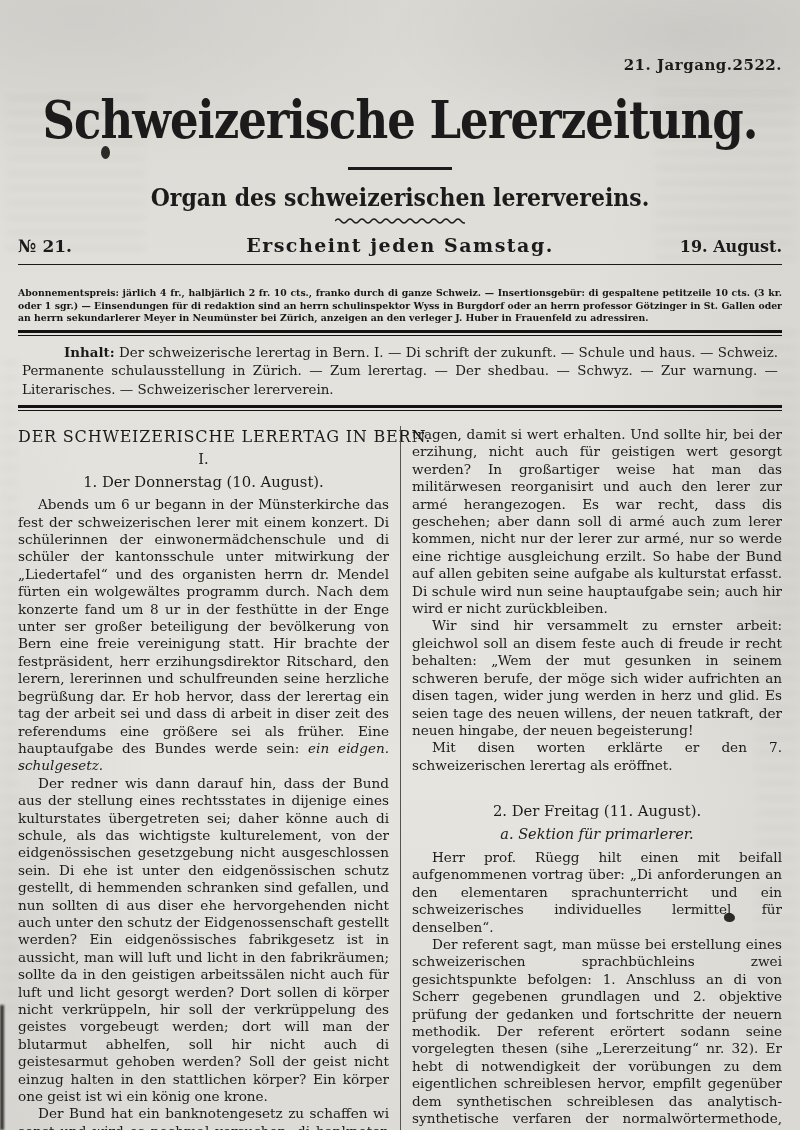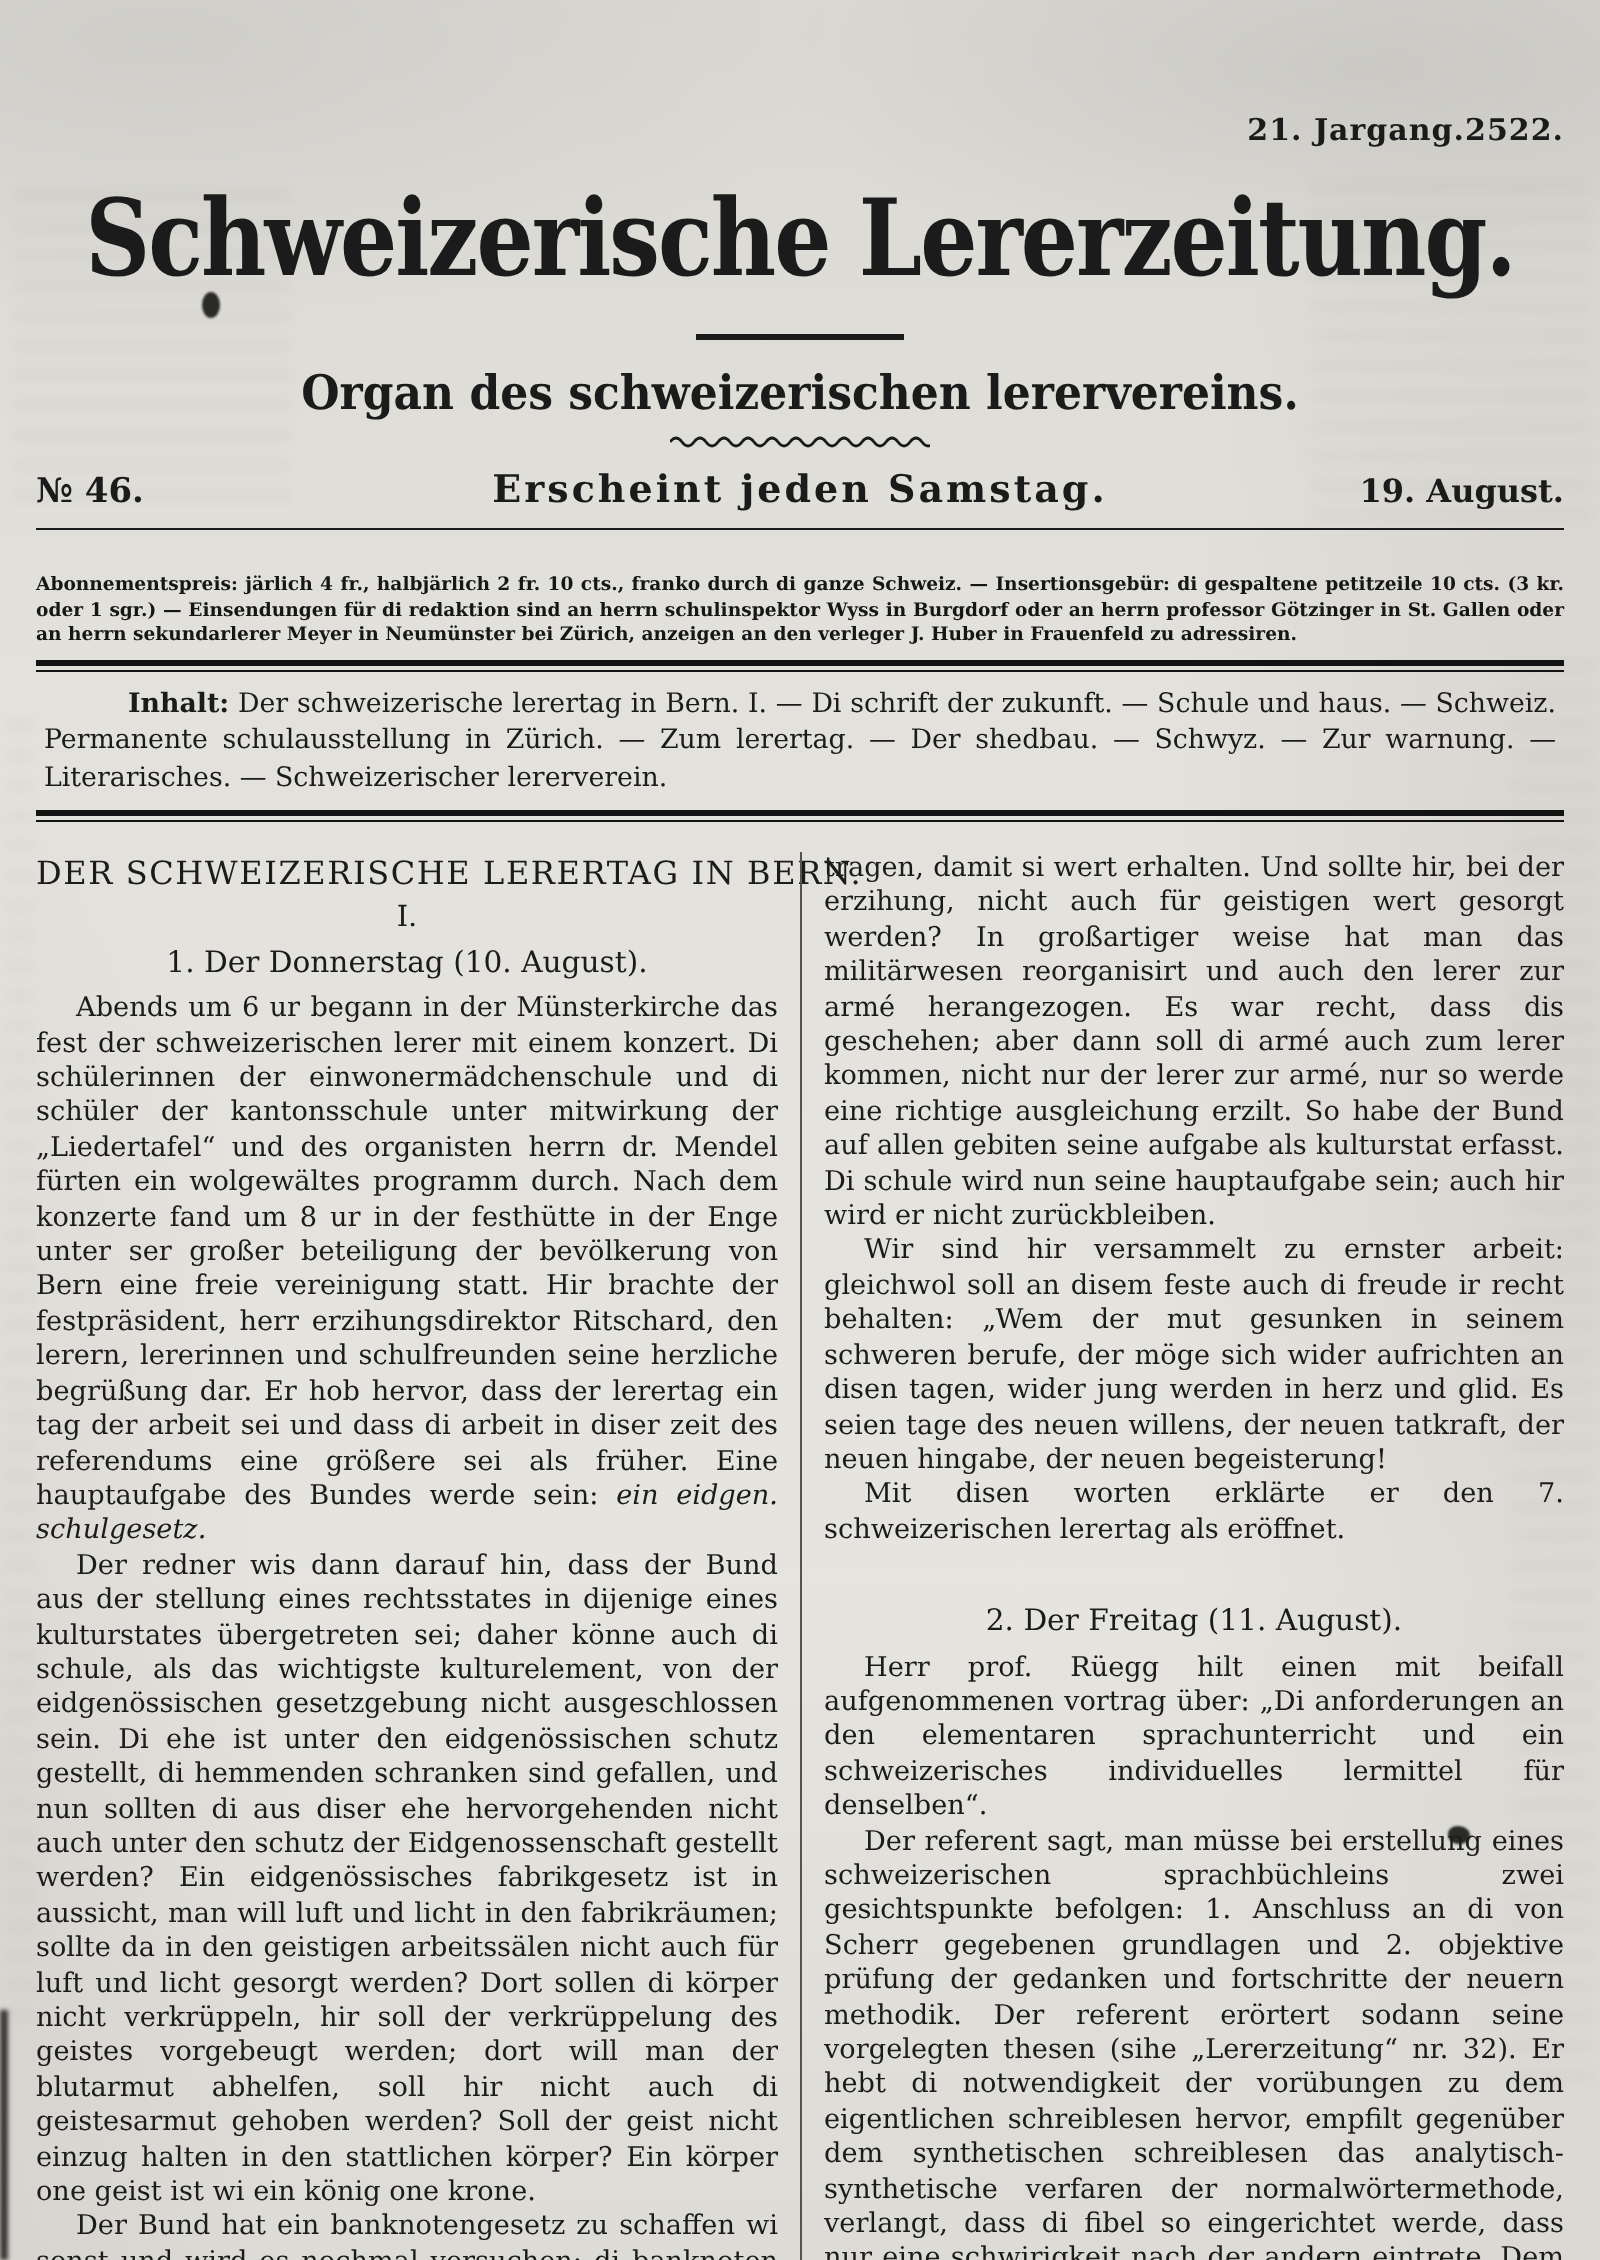--- a/index.html
+++ b/index.html
@@ -97,21 +97,21 @@
 
     <div class="masthead">Schweizerische Lererzeitung.</div>
     <div class="title-rule"></div>
 
     <div class="subtitle">Organ des schweizerischen lerervereins.</div>
     <svg class="wavy" width="130" height="8" viewBox="0 0 130 8">
       <path d="M0,5 Q3,1 6,5 T12,5 T18,5 T24,5 T30,5 T36,5 T42,5 T48,5 T54,5 T60,5 T66,5 T72,5 T78,5 T84,5 T90,5 T96,5 T102,5 T108,5 T114,5 T120,5 T126,5 T132,5" fill="none" stroke="#1b1b1b" stroke-width="1.4"></path>
     </svg>
 
     <div class="date-row">
-      <span class="issue-no">№ 46.</span>
+      <span class="issue-no">№ 21.</span>
       <span class="frequency">Erscheint jeden Samstag.</span>
       <span class="pub-date">19. August.</span>
     </div>
 
     <div class="thin-rule"></div>
 
     <div class="imprint">Abonnementspreis: järlich 4 fr., halbjärlich 2 fr. 10 cts., franko durch di ganze Schweiz. — Insertionsgebür: di gespaltene petitzeile 10 cts. (3 kr. oder 1 sgr.) — Einsendungen für di redaktion sind an herrn schulinspektor Wyss in Burgdorf oder an herrn professor Götzinger in St. Gallen oder an herrn sekundarlerer Meyer in Neumünster bei Zürich, anzeigen an den verleger J. Huber in Frauenfeld zu adressiren.</div>
 
     <div class="thick-rule"></div>
 
@@ -128,19 +128,20 @@
         <p class="body indent"><span>Abends um 6 ur begann in der Münsterkirche das fest der schweizerischen lerer mit einem konzert. Di schülerinnen der einwonermädchenschule und di schüler der kantonsschule unter mitwirkung der „Liedertafel“ und des organisten herrn dr. Mendel fürten ein wolgewältes programm durch. Nach dem konzerte fand um 8 ur in der festhütte in der Enge unter ser großer beteiligung der bevölkerung von Bern eine freie vereinigung statt. Hir brachte der festpräsident, herr erzihungsdirektor Ritschard, den lerern, lererinnen und schulfreunden seine herzliche begrüßung dar. Er hob hervor, dass der lerertag ein tag der arbeit sei und dass di arbeit in diser zeit des referendums eine größere sei als früher. Eine hauptaufgabe des Bundes werde sein: </span><span class="ital">ein eidgen. schulgesetz.</span></p>
         <p class="body indent">Der redner wis dann darauf hin, dass der Bund aus der stellung eines rechtsstates in dijenige eines kulturstates übergetreten sei; daher könne auch di schule, als das wichtigste kulturelement, von der eidgenössischen gesetzgebung nicht ausgeschlossen sein. Di ehe ist unter den eidgenössischen schutz gestellt, di hemmenden schranken sind gefallen, und nun sollten di aus diser ehe hervorgehenden nicht auch unter den schutz der Eidgenossenschaft gestellt werden? Ein eidgenössisches fabrikgesetz ist in aussicht, man will luft und licht in den fabrikräumen; sollte da in den geistigen arbeitssälen nicht auch für luft und licht gesorgt werden? Dort sollen di körper nicht verkrüppeln, hir soll der verkrüppelung des geistes vorgebeugt werden; dort will man der blutarmut abhelfen, soll hir nicht auch di geistesarmut gehoben werden? Soll der geist nicht einzug halten in den stattlichen körper? Ein körper one geist ist wi ein könig one krone.</p>
         <p class="body indent">Der Bund hat ein banknotengesetz zu schaffen wi sonst und wird es nochmal versuchen; di banknoten sollen ein gemeinschaftliches zeichen von der Eidgenossenschaft</p>
       </div>
 
       <div class="col right">
         <p class="body">tragen, damit si wert erhalten. Und sollte hir, bei der erzihung, nicht auch für geistigen wert gesorgt werden? In großartiger weise hat man das militärwesen reorganisirt und auch den lerer zur armé herangezogen. Es war recht, dass dis geschehen; aber dann soll di armé auch zum lerer kommen, nicht nur der lerer zur armé, nur so werde eine richtige ausgleichung erzilt. So habe der Bund auf allen gebiten seine aufgabe als kulturstat erfasst. Di schule wird nun seine hauptaufgabe sein; auch hir wird er nicht zurückbleiben.</p>
         <p class="body indent">Wir sind hir versammelt zu ernster arbeit: gleichwol soll an disem feste auch di freude ir recht behalten: „Wem der mut gesunken in seinem schweren berufe, der möge sich wider aufrichten an disen tagen, wider jung werden in herz und glid. Es seien tage des neuen willens, der neuen tatkraft, der neuen hingabe, der neuen begeisterung!</p>
         <p class="body indent">Mit disen worten erklärte er den 7. schweizerischen lerertag als eröffnet.</p>
         <div class="sec-head gap-before">2. Der Freitag (11. August).</div>
+        <div class="sub-head">a. Sektion für primarlerer.</div>
         <p class="body indent">Herr prof. Rüegg hilt einen mit beifall aufgenommenen vortrag über: „Di anforderungen an den elementaren sprachunterricht und ein schweizerisches individuelles lermittel für denselben“.</p>
         <p class="body indent">Der referent sagt, man müsse bei erstellung eines schweizerischen sprachbüchleins zwei gesichtspunkte befolgen: 1. Anschluss an di von Scherr gegebenen grundlagen und 2. objektive prüfung der gedanken und fortschritte der neuern methodik. Der referent erörtert sodann seine vorgelegten thesen (sihe „Lererzeitung“ nr. 32). Er hebt di notwendigkeit der vorübungen zu dem eigentlichen schreiblesen hervor, empfilt gegenüber dem synthetischen schreiblesen das analytisch-synthetische verfaren der normalwörtermethode, verlangt, dass di fibel so eingerichtet werde, dass nur eine schwirigkeit nach der andern eintrete. Dem anschauungsunterricht als der einigung von</p>
       </div>
 
     </div>
   </div>
 </div>
 
 </body></html>

